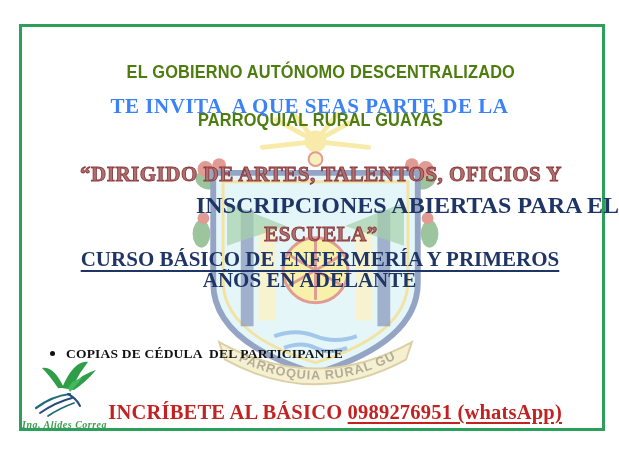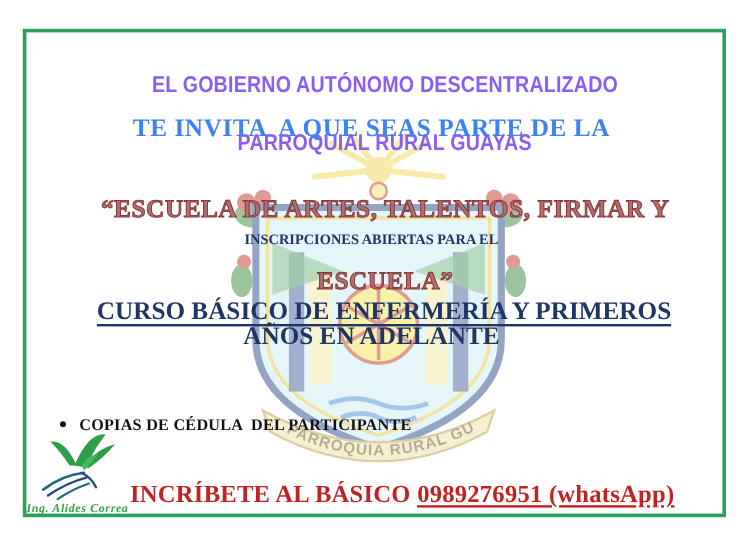--- a/index.html
+++ b/index.html
@@ -15,33 +15,33 @@
 
   .crest-watermark {
     position:absolute; left:168px; top:108px; width:295px; height:295px;
     opacity:0.5; pointer-events:none;
   }
 
   .line { position:absolute; left:0; width:619px; text-align:center; white-space:pre; }
 
   .gad-title {
     top:36px; font-family:"Liberation Sans", sans-serif; font-weight:700;
-    font-size:19px; line-height:24px; color:#8b5cf6; letter-spacing:0.2px;
+    font-size:19px; line-height:24px; color:#4d7c0f; letter-spacing:0.2px;
   }
   .gad-title .condense { display:inline-block; transform:scaleX(0.86); transform-origin:center; white-space:nowrap; }
 
   .invite-line { top:94px; font-size:21px; font-weight:700; color:#3b82f6; letter-spacing:0.5px; }
 
   .school-block {
     top:129px; font-size:21px; line-height:30px; font-weight:700;
     color:#b07070; -webkit-text-stroke:0.9px #8c3a3c; letter-spacing:0.5px;
   }
 
   .navy { color:#1e3566; font-weight:700; }
-  .insc-line  { top:192px; font-size:12px; }
+  .insc-line  { top:192px; font-size:24px;text-align:right; }
   .curso-line { top:222px; font-size:21px; }
   .curso-line .ul { text-decoration:underline; text-decoration-thickness:2px; text-underline-offset:4px; }
   .aux-line   { top:254px; font-size:21px; }
   .aux-line .ul { text-decoration:underline; text-decoration-thickness:2px; text-underline-offset:4px; }
   .anos-line  { top:268px; font-size:21px; }
 
   .req-title { top:314px; font-size:16px; font-weight:700; color:#111111; }
 
   .req-list { position:absolute; left:46px; top:344px; width:540px; list-style:none; }
   .req-list li {
@@ -138,21 +138,21 @@
   </svg>
 
   <div class="line gad-title">
     <span class="condense">EL GOBIERNO AUTÓNOMO DESCENTRALIZADO</span><br>
     <span class="condense">PARROQUIAL RURAL GUAYAS</span>
   </div>
 
   <div class="line invite-line">TE INVITA  A QUE SEAS PARTE DE LA</div>
 
   <div class="line school-block">
-    <span>“ESCUELA DE ARTES, TALENTOS, FIRMAR Y</span><br>
+    <span>“DIRIGIDO DE ARTES, TALENTOS, OFICIOS Y</span><br>
     <span>ESCUELA”</span>
   </div>
 
   <div class="line navy insc-line">INSCRIPCIONES ABIERTAS PARA EL</div>
 
   <div class="line navy curso-line">
     <span class="ul">CURSO BÁSICO DE ENFERMERÍA Y PRIMEROS</span>
   </div>
 
 

